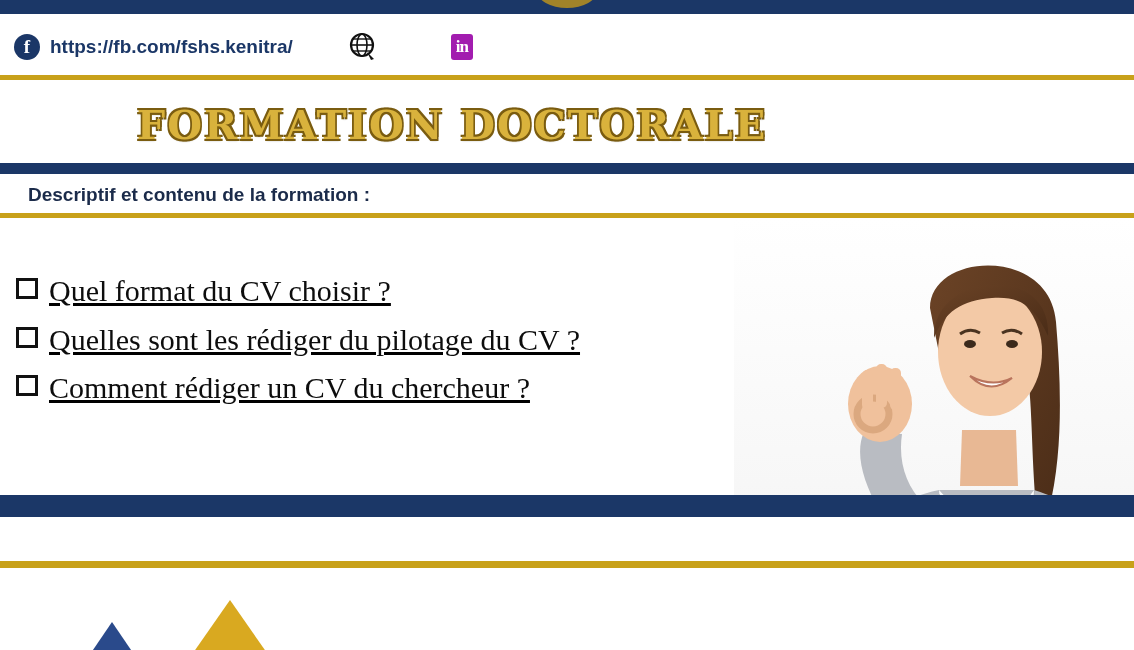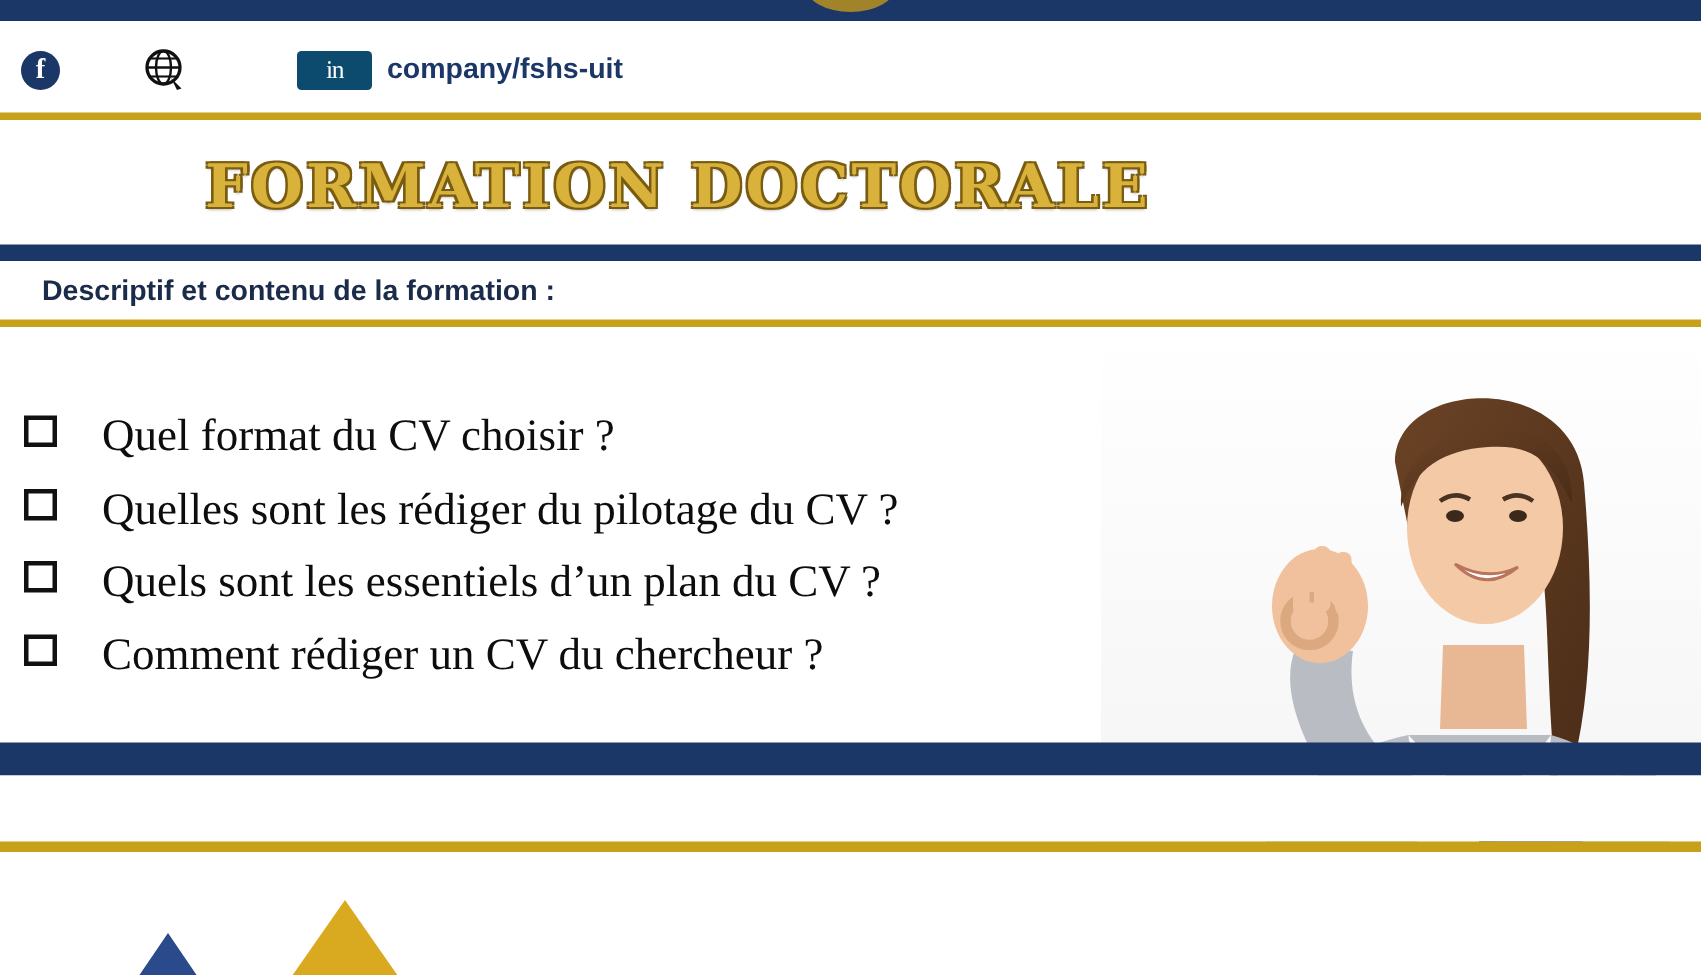--- a/index.html
+++ b/index.html
@@ -70,25 +70,25 @@
     line-height: 26px;
     text-align: center;
   }
   .icon-globe {
     width: 32px; height: 30px;
     position: relative;
     color: #111;
   }
   .icon-globe svg { display: block; }
   .icon-li {
-    width: 50px; height: 26px;
-    background: #0c4a6e;
+    width: 22px; height: 26px;
+    background: #a21caf;
     color: #ffffff;
     font-family: "Liberation Serif", serif;
-    font-weight: normal;
+    font-weight: bold;
     font-size: 17px;
     line-height: 26px;
     text-align: center;
     border-radius: 3px;
     letter-spacing: -1px;
   }
 
   
   .title-band {
     position: absolute; top: 85px; left: 0;
@@ -147,22 +147,23 @@
     overflow: hidden;
   }
   .bullet-list {
     position: absolute;
     top: 52px; left: 16px;
     list-style: none;
   }
   .bullet-item {
     display: flex;
     align-items: baseline;
-    gap: 30px;
+    gap: 11px;
     margin-bottom: 6px;
+    text-decoration: underline;
   }
   .checkbox-glyph {
     width: 22px; height: 21px;
     border: 3px solid #111111;
     flex: 0 0 auto;
     transform: translateY(-2px);
   }
   .bullet-text {
     font-family: "Liberation Serif", serif;
     font-size: 30px;
@@ -225,38 +226,38 @@
 <div class="poster">
 
   <div class="top-navy-bar">
     <div class="top-logo-hint"></div>
   </div>
 
   <div class="contact-strip">
 
     <div class="contact-item fb">
       <span class="icon-fb">f</span>
+      <span>https://fb.com/fshs.kenitra/</span>
     </div>
 
     <div class="contact-item web">
       <span class="icon-globe">
         <svg width="32" height="30" viewBox="0 0 32 30">
           <circle cx="15" cy="13" r="11" fill="none" stroke="#111" stroke-width="2.2"></circle>
           <ellipse cx="15" cy="13" rx="5" ry="11" fill="none" stroke="#111" stroke-width="1.6"></ellipse>
           <line x1="4" y1="13" x2="26" y2="13" stroke="#111" stroke-width="1.6"></line>
           <line x1="6" y1="7" x2="24" y2="7" stroke="#111" stroke-width="1.4"></line>
           <line x1="6" y1="19" x2="24" y2="19" stroke="#111" stroke-width="1.4"></line>
           <path d="M20 20 L27 27 L24 28 Z" fill="#111"></path>
         </svg>
       </span>
     </div>
 
     <div class="contact-item li">
       <span class="icon-li">in</span>
-      <span>company/fshs-uit</span>
     </div>
 
   </div>
 
   <div class="title-band">
     <div class="poster-title">FORMATION DOCTORALE</div>
   </div>
 
   <div class="navy-rule-1"></div>
 
@@ -267,24 +268,20 @@
 
   <div class="content-area">
     <ul class="bullet-list">
       <li class="bullet-item">
         <span class="checkbox-glyph"></span>
         <span class="bullet-text">Quel format du CV choisir ?</span>
       </li>
       <li class="bullet-item">
         <span class="checkbox-glyph"></span>
         <span class="bullet-text">Quelles sont les rédiger du pilotage du CV ?</span>
-      </li>
-      <li class="bullet-item">
-        <span class="checkbox-glyph"></span>
-        <span class="bullet-text">Quels sont les essentiels d’un plan du CV ?</span>
       </li>
       <li class="bullet-item">
         <span class="checkbox-glyph"></span>
         <span class="bullet-text">Comment rédiger un CV du chercheur ?</span>
       </li>
     </ul>
   </div>
 
   <div class="photo">
     <svg width="400" height="432" viewBox="0 0 400 432">

